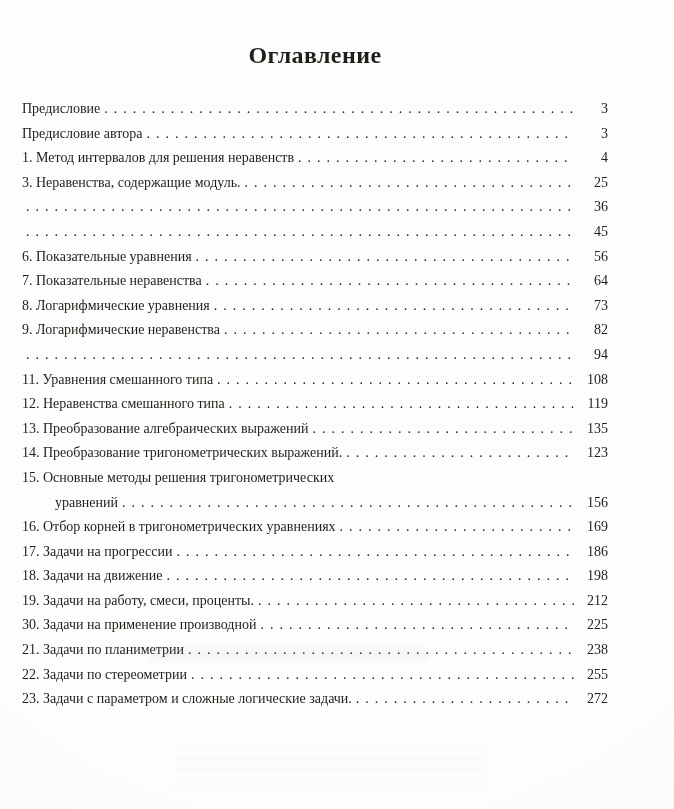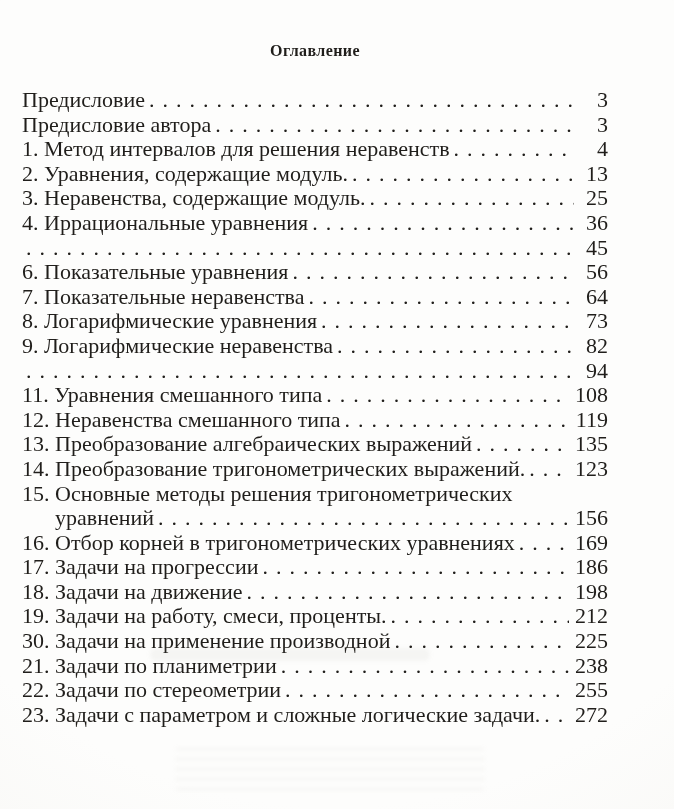--- a/index.html
+++ b/index.html
@@ -11,29 +11,29 @@
   }
   .page {
     position: relative;
     width: 674px; height: 809px;
     overflow: hidden;
     background: radial-gradient(ellipse 130% 105% at 50% 42%, #fdfdfc 55%, #f3f2ee 100%);
   }
   .content { position: relative; padding: 42px 66px 0 22px; }
   .title {
     margin: 0 0 28px 0;
-    font-size: 16px;
+    font-size: 24px;
     font-weight: bold;
     text-align: center;
     letter-spacing: 0.4px;
   }
   .row {
     display: flex;
     align-items: baseline;
-    font-size: 22px;
+    font-size: 14px;
     line-height: 24.6px;
   }
   .lbl { white-space: nowrap; flex: 0 0 auto; }
   .dots {
     flex: 1 1 auto;
     overflow: hidden;
     white-space: nowrap;
     padding-left: 4px;
     min-width: 0;
   }
@@ -87,34 +87,28 @@
       <span class="dots"></span>
       <span class="num">3</span>
     </div>
 
     <div class="row">
       <span class="lbl">1. Метод интервалов для решения неравенств</span>
       <span class="dots"></span>
       <span class="num">4</span>
     </div>
 
-    <div class="row">
-      <span class="lbl">2. Уравнения, содержащие модуль.</span>
-      <span class="dots"></span>
-      <span class="num">13</span>
-    </div>
 
     <div class="row">
       <span class="lbl">3. Неравенства, содержащие модуль.</span>
       <span class="dots"></span>
       <span class="num">25</span>
     </div>
 
     <div class="row">
-      <span class="lbl">4. Иррациональные уравнения</span>
       <span class="dots"></span>
       <span class="num">36</span>
     </div>
 
     <div class="row">
       <span class="dots"></span>
       <span class="num">45</span>
     </div>
 
     <div class="row">

